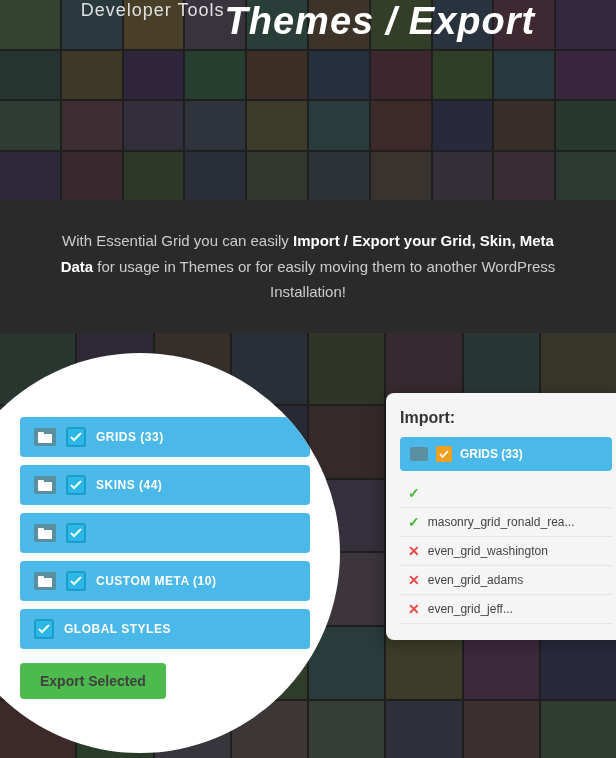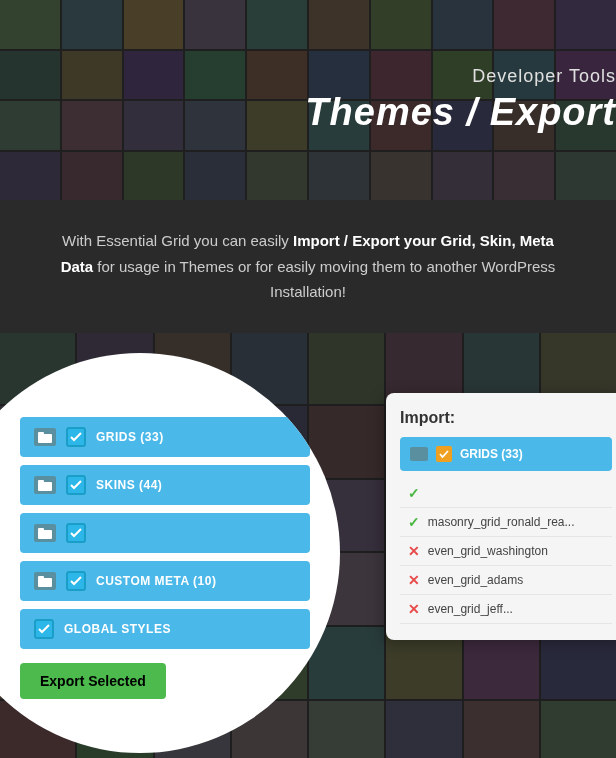--- a/index.html
+++ b/index.html
@@ -54,22 +54,21 @@
     .mosaic-cell:nth-child(18) { background: #6e9e4e; }
     .mosaic-cell:nth-child(19) { background: #4e8e9e; }
     .mosaic-cell:nth-child(20) { background: #8e4e9e; }
     .mosaic-cell:nth-child(n+21) { background: hsl(calc(n * 37deg), 45%, 55%); }
 
     .hero-overlay {
       position: absolute;
       top: 0; left: 0; right: 0; bottom: 0;
       background: rgba(0,0,0,0.45);
       display: flex;
-      flex-direction: column;
-      align-items: flex-end;
+      align-items: flex-start;
       justify-content: center;
     }
 
     .hero-subtitle {
       color: #e0e0e0;
       font-size: 18px;
       font-weight: 300;
       letter-spacing: 1px;
       margin-bottom: 4px;
     }
@@ -183,21 +182,21 @@
     .checklist-label {
       color: #ffffff;
       font-size: 12px;
       font-weight: 700;
       letter-spacing: 0.5px;
       text-transform: uppercase;
     }
 
     .export-btn {
       background: #4cba4c;
-      color: #000000;
+      color: #404040;
       border: none;
       border-radius: 4px;
       padding: 10px 20px;
       font-size: 14px;
       font-weight: 700;
       cursor: pointer;
       margin-top: 6px;
       align-self: flex-start;
     }
 

